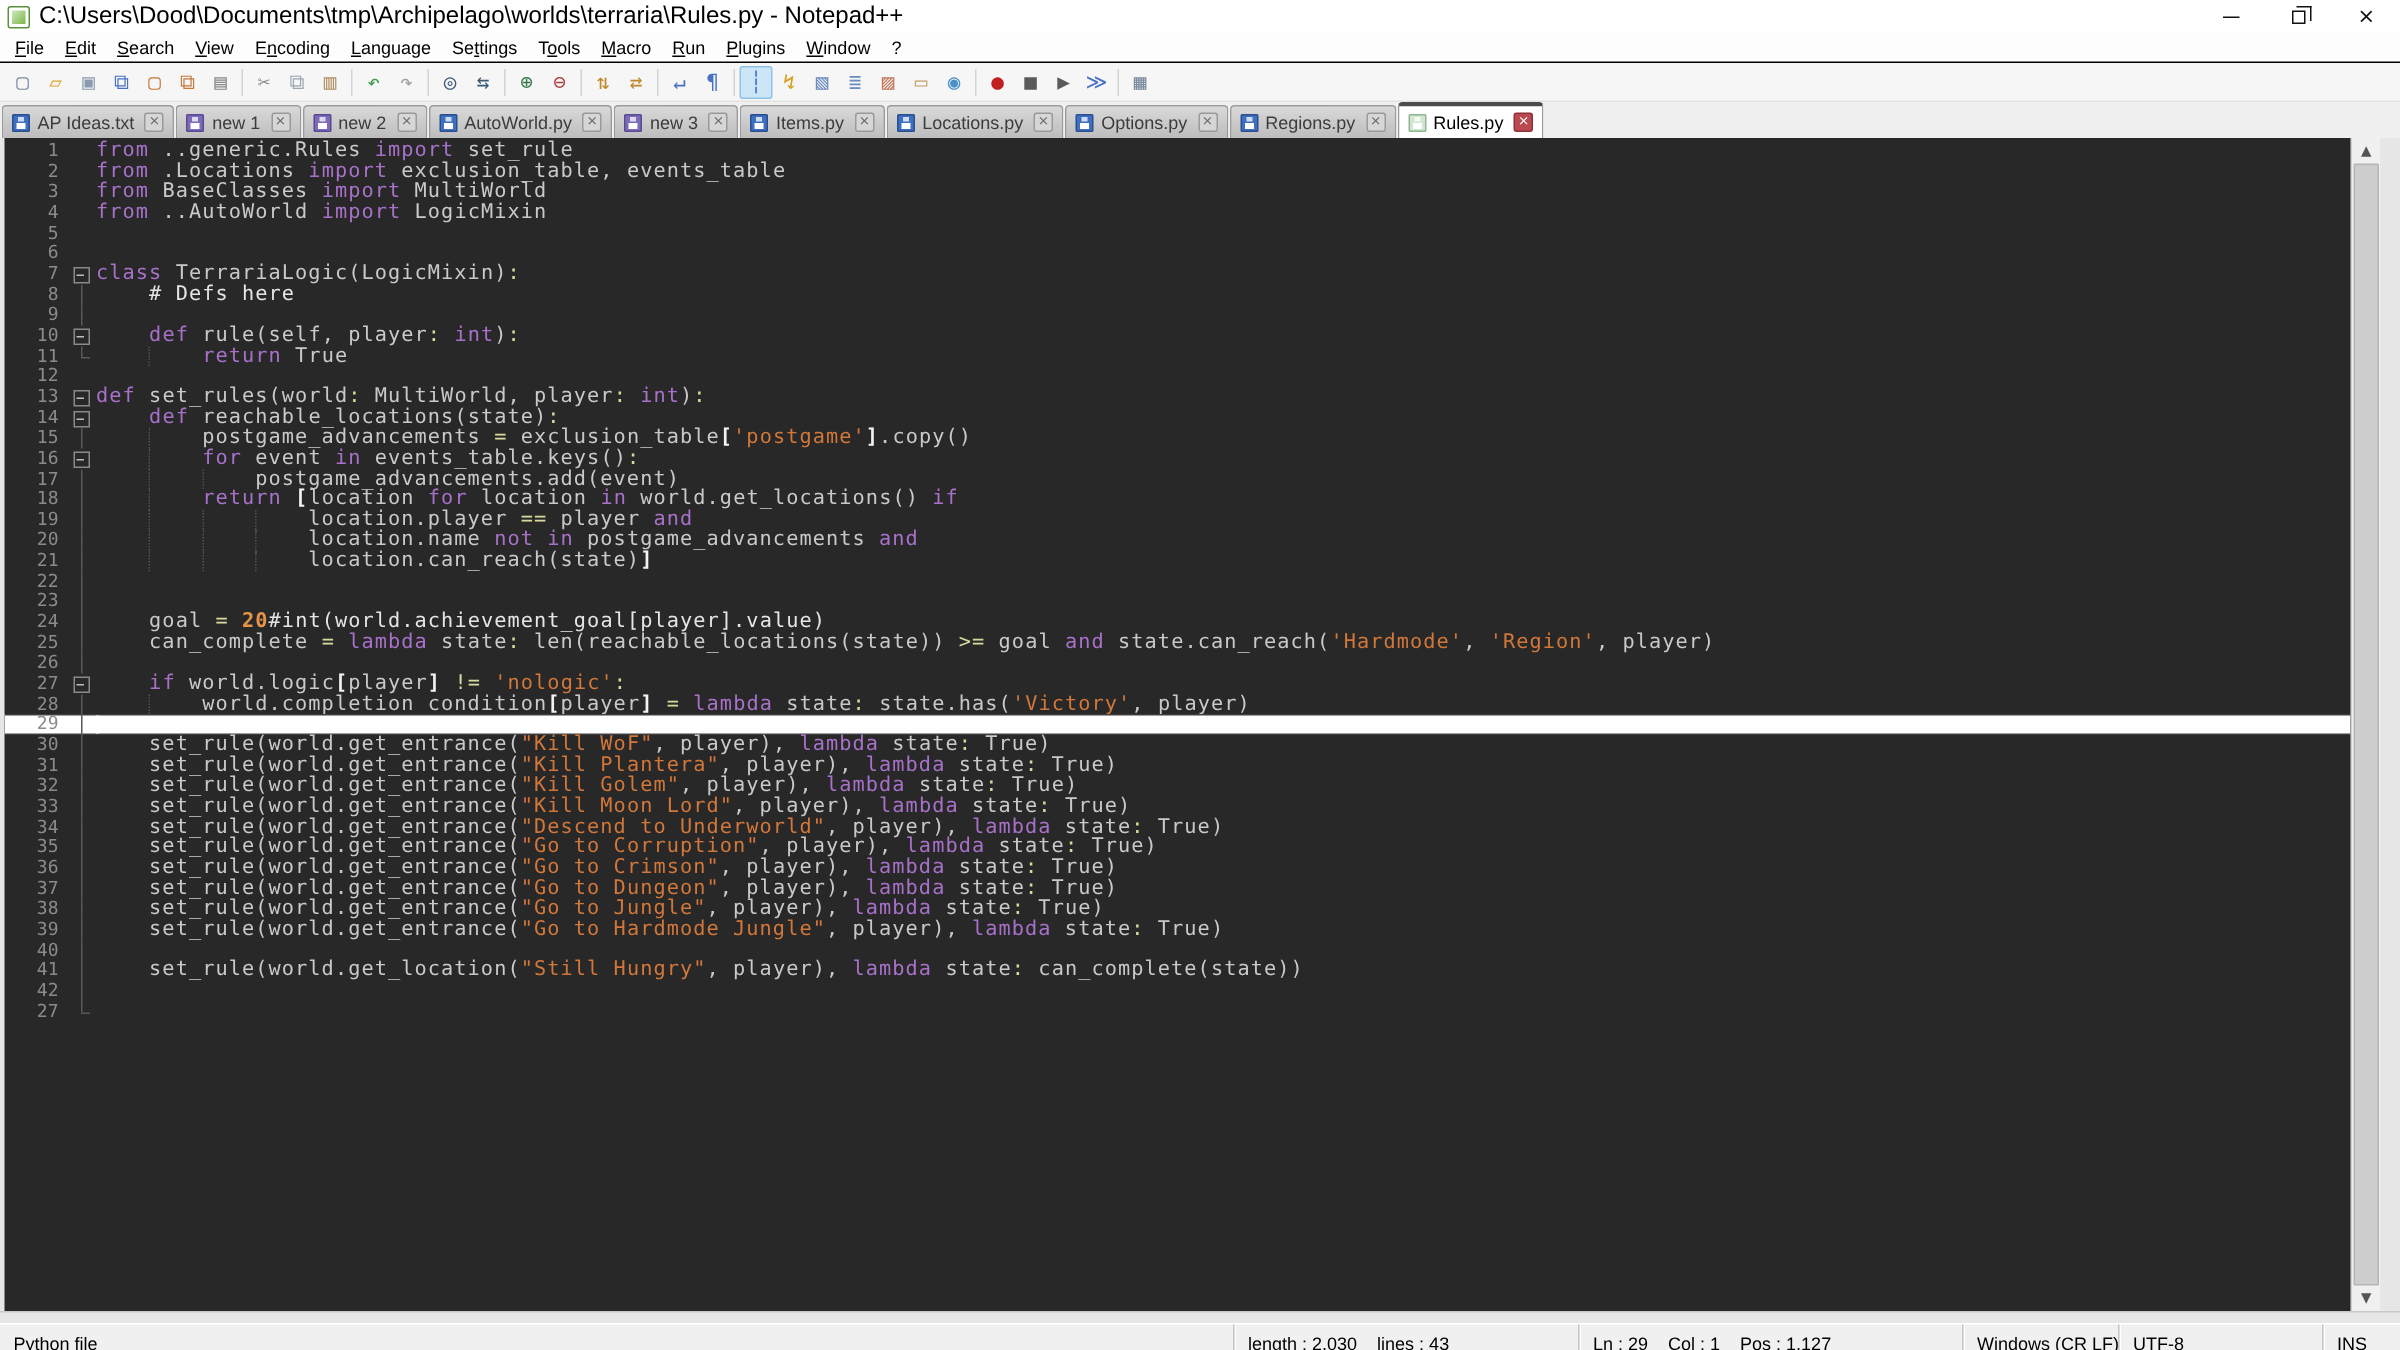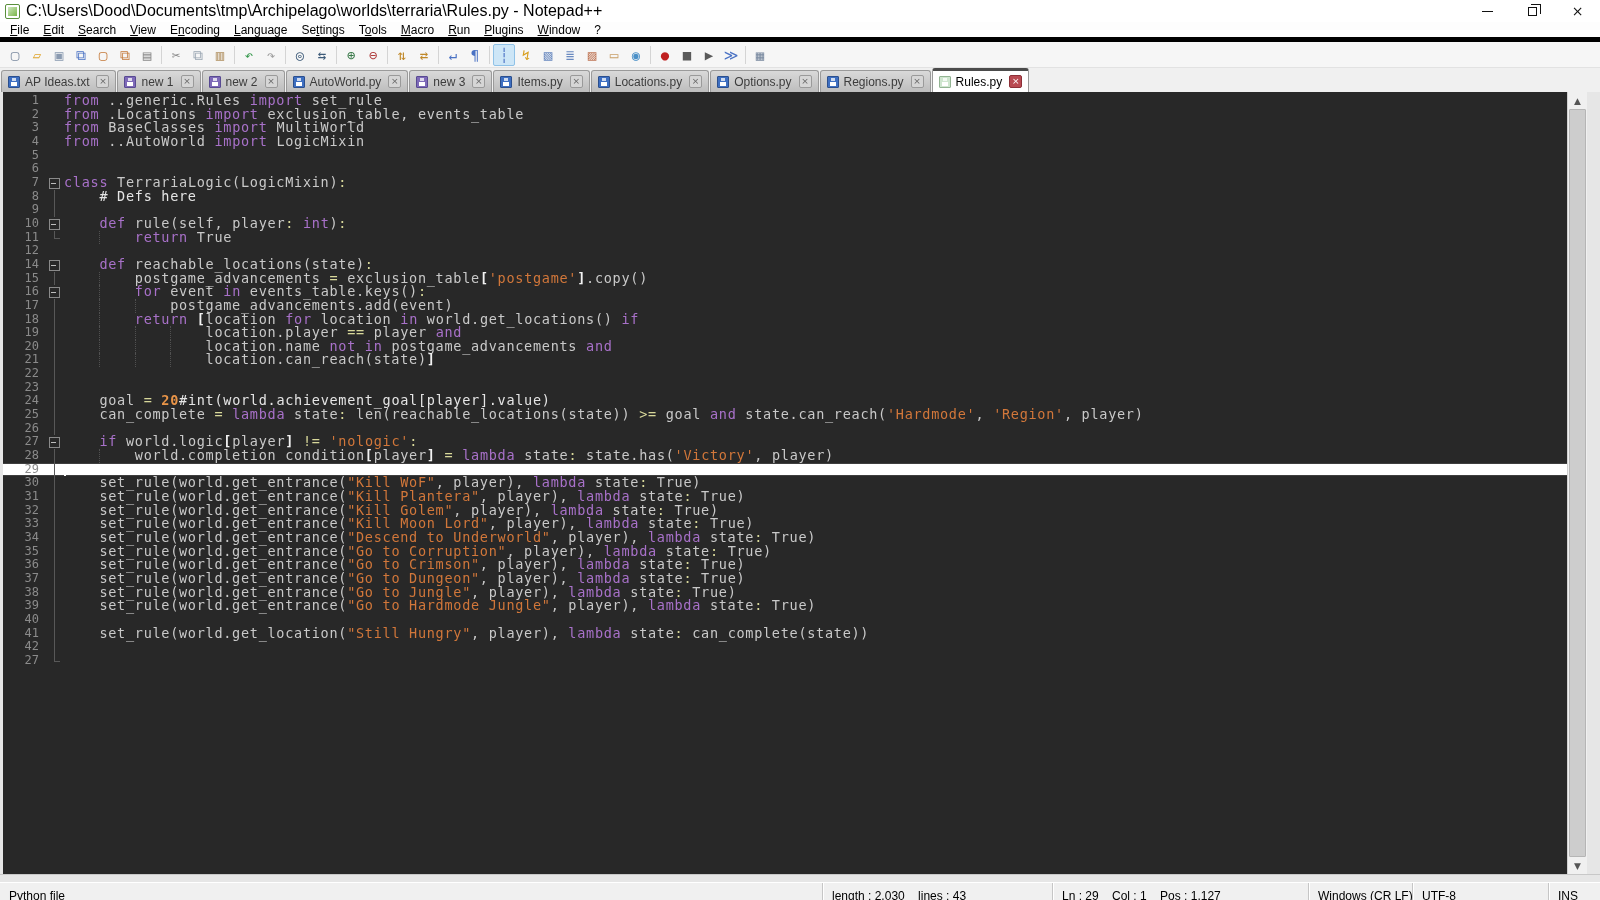--- a/index.html
+++ b/index.html
@@ -11,21 +11,21 @@
   #app-icon::before { content:""; position:absolute; left:2px; top:2px; right:2px; bottom:2px; background:linear-gradient(135deg,#cfe8c0 0%,#7ab648 100%); }
   #title-text { font-size:16px; color:#000; white-space:nowrap; }
   #win-controls { margin-left:auto; display:flex; height:100%; }
   .win-btn { width:45px; height:100%; display:flex; align-items:center; justify-content:center; color:#111; }
   .glyph-min { width:11px; height:1px; background:#111; display:block; }
   .glyph-restore { width:9px; height:9px; border:1px solid #111; position:relative; display:block; }
   .glyph-restore::before { content:""; position:absolute; left:2px; top:-4px; width:9px; height:9px; border:1px solid #111; border-left-width:0; border-bottom-width:0; }
   .glyph-close { font-size:14px; line-height:1; font-family:"DejaVu Sans",sans-serif; }
 
   
-  #menubar { height:20px; background:#fdfdfd; display:flex; align-items:center; padding-left:3px; border-bottom:5px solid #000000; }
+  #menubar { height:20px; background:#fdfdfd; display:flex; align-items:center; padding-left:3px; border-bottom:1px solid #000000; }
   .menu-item { font-size:12px; color:#000; padding:2px 7px; white-space:nowrap; }
   .menu-item u { text-decoration:underline; }
 
   
   #toolbar { height:26px; background:#f6f6f6; display:flex; align-items:center; padding-left:4px; border-bottom:1px solid #e2e2e2; }
   .tool { width:22px; height:22px; display:flex; align-items:center; justify-content:center; border:1px solid transparent; border-radius:2px; }
   .tool.pressed { background:#cde6f7; border-color:#90c2e7; }
   .tglyph { font-family:"DejaVu Sans Mono","DejaVu Sans",sans-serif; font-size:14px; line-height:1; }
   .tsep { width:1px; height:18px; background:#d4d4d4; margin:0 3px; }
 
@@ -336,20 +336,25 @@
         <span class="num">11</span>
         <span class="fold fend"></span>
         <span class="code"><span class="c-d">        </span><span class="c-k">return </span><span class="c-d">True</span><span class="guide" style="left: 37.4px;"></span></span>
       </div>
       <div class="line">
         <span class="num">12</span>
         <span class="fold"></span>
         <span class="code"></span>
       </div>
       <div class="line">
+        <span class="num">13</span>
+        <span class="fold fbox"></span>
+        <span class="code"><span class="c-k">def </span><span class="c-d">set_rules(world</span><span class="c-o">:</span><span class="c-d"> MultiWorld, player</span><span class="c-o">:</span><span class="c-d"> </span><span class="c-k">int</span><span class="c-d">)</span><span class="c-o">:</span></span>
+      </div>
+      <div class="line">
         <span class="num">14</span>
         <span class="fold fbox"></span>
         <span class="code"><span class="c-d">    </span><span class="c-k">def </span><span class="c-d">reachable_locations(state)</span><span class="c-o">:</span></span>
       </div>
       <div class="line">
         <span class="num">15</span>
         <span class="fold fline"></span>
         <span class="code"><span class="c-d">        postgame_advancements </span><span class="c-o">=</span><span class="c-d"> exclusion_table</span><span class="c-b">[</span><span class="c-s">'postgame'</span><span class="c-b">]</span><span class="c-d">.copy()</span><span class="guide" style="left: 37.4px;"></span></span>
       </div>
       <div class="line">

